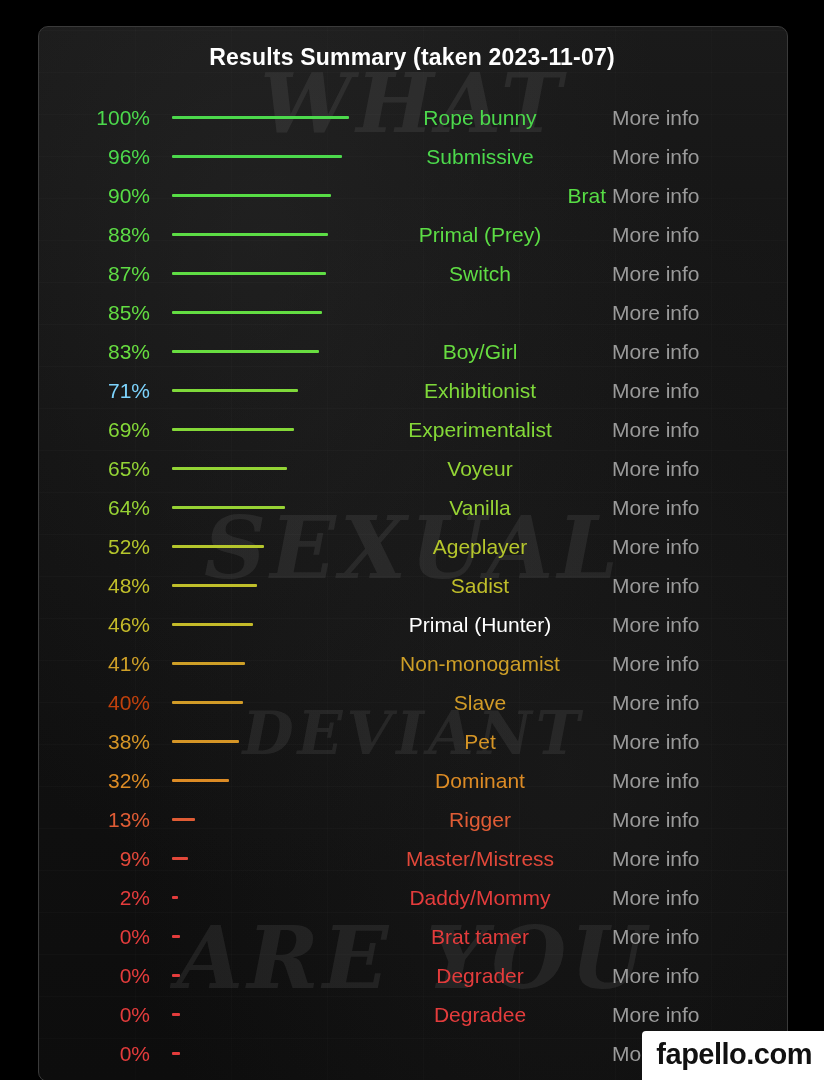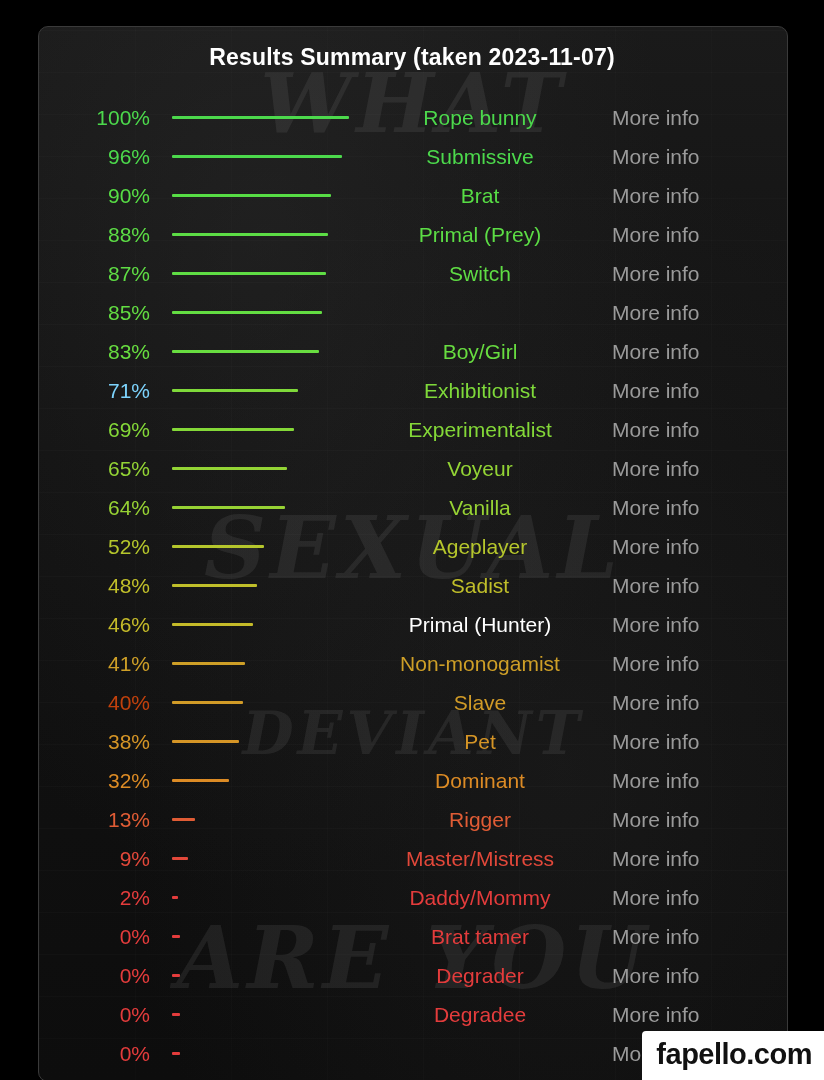--- a/index.html
+++ b/index.html
@@ -180,21 +180,21 @@
           <div class="bar" style="width: 170px; background: rgb(76, 217, 76);"></div>
         </div>
         <div class="label" style="color: rgb(76, 217, 76);">Submissive</div>
         <div class="moreinfo">More info</div>
       </div>
       <div class="row">
         <div class="pct" style="color: rgb(87, 221, 69);">90%</div>
         <div class="barwrap">
           <div class="bar" style="width: 159px; background: rgb(87, 221, 69);"></div>
         </div>
-        <div class="label" style="color: rgb(87, 221, 69);">Brat</div>
+        <div class="label" style="color: rgb(87, 221, 69); text-align: right;">Brat</div>
         <div class="moreinfo">More info</div>
       </div>
       <div class="row">
         <div class="pct" style="color: rgb(92, 221, 69);">88%</div>
         <div class="barwrap">
           <div class="bar" style="width: 156px; background: rgb(92, 221, 69);"></div>
         </div>
         <div class="label" style="color: rgb(92, 221, 69);">Primal (Prey)</div>
         <div class="moreinfo">More info</div>
       </div>

